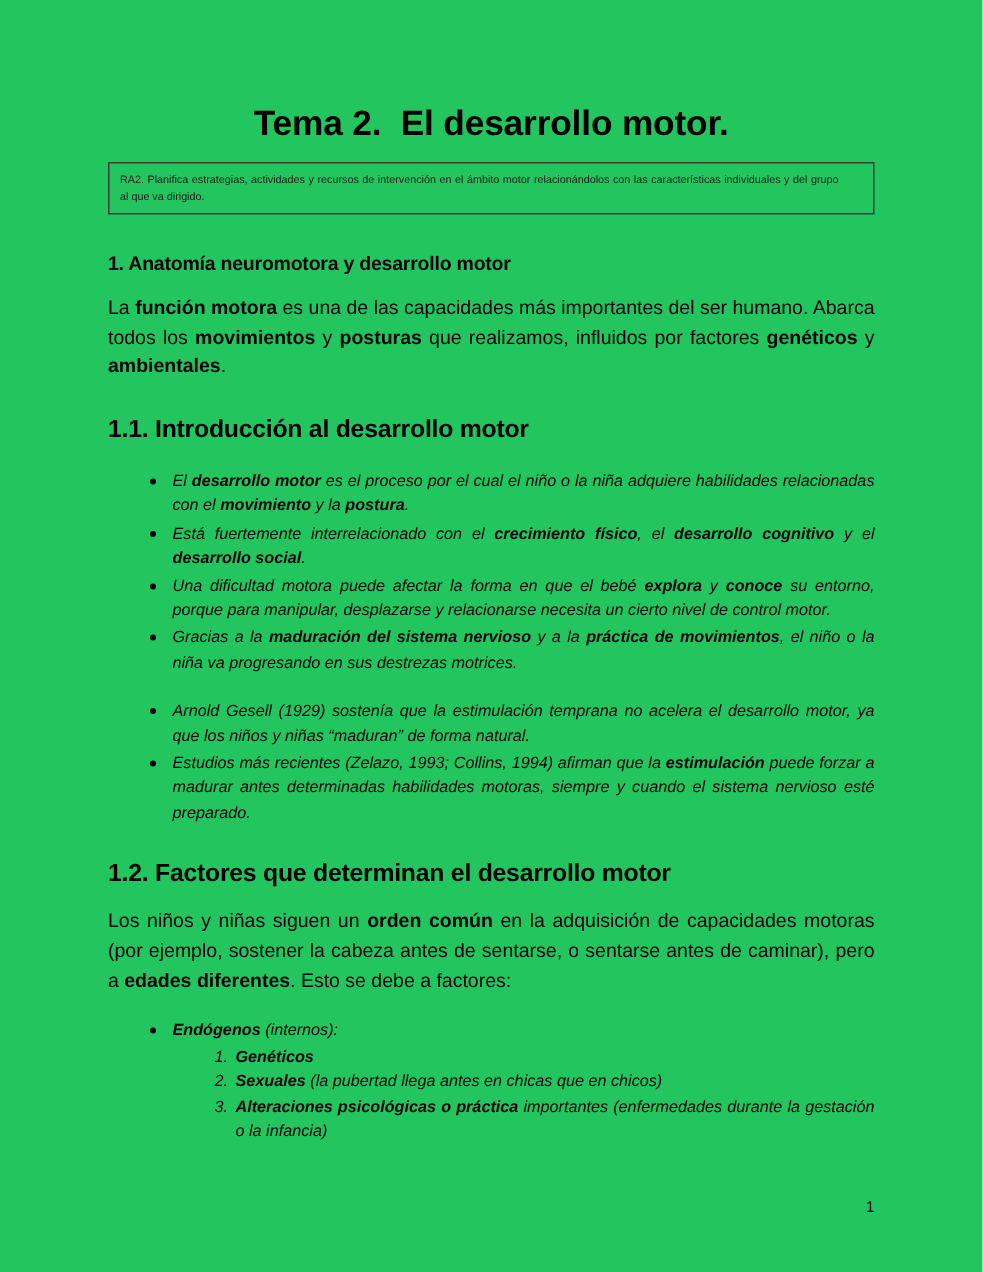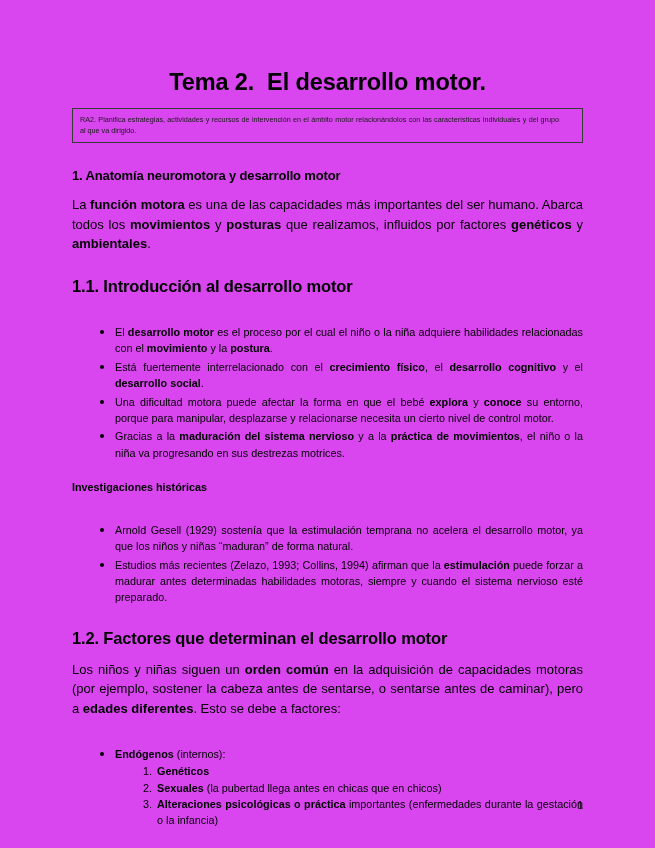--- a/index.html
+++ b/index.html
@@ -12,21 +12,21 @@
     width: 655px;
     height: 848px;
     font-family: "Liberation Sans", sans-serif;
     color: #000000;
     -webkit-font-smoothing: antialiased;
   }
   .page {
     position: relative;
     width: 655px;
     height: 848px;
-    background: #d946ef;
+    background: #22c55e;
     box-sizing: border-box;
     padding: 0 72px;
     overflow: hidden;
   }
 
   
   .doc-title {
     margin: 0;
     padding-top: 69px;
     text-align: center;
@@ -77,23 +77,24 @@
   
   p.body {
     margin: 11px 0 0 0;
     font-size: 13px;
     line-height: 1.52;
     text-align: justify;
   }
 
   
   ul.bullets {
-    margin: 27px 0 0 0;
+    margin: 16px 0 0 0;
     padding: 0 0 0 28px;
     list-style: none;
+    font-style: italic;
   }
   ul.bullets > li {
     position: relative;
     margin: 0 0 2px 0;
     padding-left: 15px;
     font-size: 10.8px;
     line-height: 1.52;
     text-align: justify;
   }
   ul.bullets > li:before {
@@ -168,21 +169,20 @@
 
   <h2 class="sec">1.1. Introducción al desarrollo motor</h2>
 
   <ul class="bullets">
     <li><span>El </span><b>desarrollo motor</b><span> es el proceso por el cual el niño o la niña adquiere habilidades relacionadas con el </span><b>movimiento</b><span> y la </span><b>postura</b><span>.</span></li>
     <li><span>Está fuertemente interrelacionado con el </span><b>crecimiento físico</b><span>, el </span><b>desarrollo cognitivo</b><span> y el </span><b>desarrollo social</b><span>.</span></li>
     <li><span>Una dificultad motora puede afectar la forma en que el bebé </span><b>explora</b><span> y </span><b>conoce</b><span> su entorno, porque para manipular, desplazarse y relacionarse necesita un cierto nivel de control motor.</span></li>
     <li><span>Gracias a la </span><b>maduración del sistema nervioso</b><span> y a la </span><b>práctica de movimientos</b><span>, el niño o la niña va progresando en sus destrezas motrices.</span></li>
   </ul>
 
-  <h3 class="sub">Investigaciones históricas</h3>
 
   <ul class="bullets">
     <li><span>Arnold Gesell (1929) sostenía que la estimulación temprana no acelera el desarrollo motor, ya que los niños y niñas “maduran” de forma natural.</span></li>
     <li><span>Estudios más recientes (Zelazo, 1993; Collins, 1994) afirman que la </span><b>estimulación</b><span> puede forzar a madurar antes determinadas habilidades motoras, siempre y cuando el sistema nervioso esté preparado.</span></li>
   </ul>
 
   <h2 class="sec">1.2. Factores que determinan el desarrollo motor</h2>
 
   <p class="body"><span>Los niños y niñas siguen un </span><b>orden común</b><span> en la adquisición de capacidades motoras (por ejemplo, sostener la cabeza antes de sentarse, o sentarse antes de caminar), pero a </span><b>edades diferentes</b><span>. Esto se debe a factores:</span></p>
 

